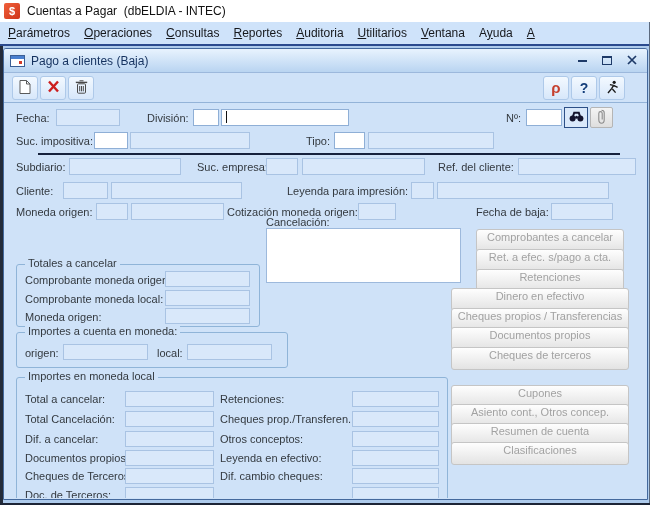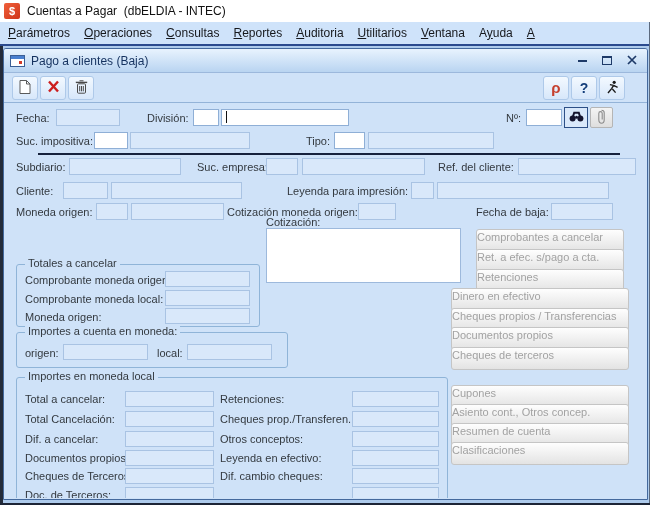--- a/index.html
+++ b/index.html
@@ -45,21 +45,21 @@
   .client { position:relative; height:395px; background:#cfe2f8; overflow:hidden; }
   .lbl { position:absolute; white-space:nowrap; color:#33393f; }
   .inp { position:absolute; height:17px; background:#d9e8fa; border:1px solid #a9c3e3; }
   .inp.white { background:#fff; border-color:#8fafd6; }
   .caret { position:absolute; width:1px; height:12px; background:#111; }
   .sep { position:absolute; height:2px; background:#16213c; }
   .grp { position:absolute; border:1px solid #8fb4d8; border-radius:3px;margin-top:44px; }
   .legend { position:absolute; top:-8px; left:8px; background:#cfe2f8; padding:0 3px; white-space:nowrap; color:#33393f; }
   .ginp { position:absolute; height:16px; background:#d9e8fa; border:1px solid #a9c3e3; }
   .glbl { position:absolute; white-space:nowrap; color:#33393f; }
-  .sbtn { position:absolute; height:23px; background:linear-gradient(#fefefe,#e3e3e3); border:1px solid #c5c5c5; border-radius:3px; color:#a2a2a2; font-size:11px; line-height:15px; white-space:nowrap; overflow:hidden; }
+  .sbtn { position:absolute; height:23px; background:linear-gradient(#fefefe,#e3e3e3); border:1px solid #c5c5c5; border-radius:3px; color:#a2a2a2; font-size:11px; text-align:center; line-height:15px; white-space:nowrap; overflow:hidden; }
   .textarea { position:absolute; background:#fff; border:1px solid #9db9dc; }
   .iconbtn { position:absolute; display:flex; align-items:center; justify-content:center; }
   .binoc-btn { width:24px; height:21px; background:#d9e8fa; border:1px solid #2d4f86; }
   .clip-btn { width:23px; height:21px; background:linear-gradient(#f4f4f4,#dedede); border:1px solid #b5b5b5; border-radius:2px; }
 </style>
 </head>
 <body>
 
 <div class="screen">
 
@@ -210,21 +210,21 @@
       <div class="grp" style="left:12px;top:117px;width:244px;height:63px">
         <div class="legend">Totales a cancelar</div>
         <div class="glbl" style="left:8px;top:9px">Comprobante moneda origen:</div>
         <div class="ginp" style="left:148px;top:6px;width:85px"></div>
         <div class="glbl" style="left:8px;top:28px">Comprobante moneda local:</div>
         <div class="ginp" style="left:148px;top:25px;width:85px"></div>
         <div class="glbl" style="left:8px;top:46px">Moneda origen:</div>
         <div class="ginp" style="left:148px;top:43px;width:85px"></div>
       </div>
 
-      <div class="lbl" style="left:262px;top:113px">Cotización:</div>
+      <div class="lbl" style="left:262px;top:113px">Cancelación:</div>
       <div class="textarea" style="left:262px;top:125px;width:195px;height:55px"></div>
 
       <div class="grp" style="left:12px;top:185px;width:272px;height:36px">
         <div class="legend">Importes a cuenta en moneda:</div>
         <div class="glbl" style="left:8px;top:14px">origen:</div>
         <div class="ginp" style="left:46px;top:11px;width:85px"></div>
         <div class="glbl" style="left:140px;top:14px">local:</div>
         <div class="ginp" style="left:170px;top:11px;width:85px"></div>
       </div>
 

